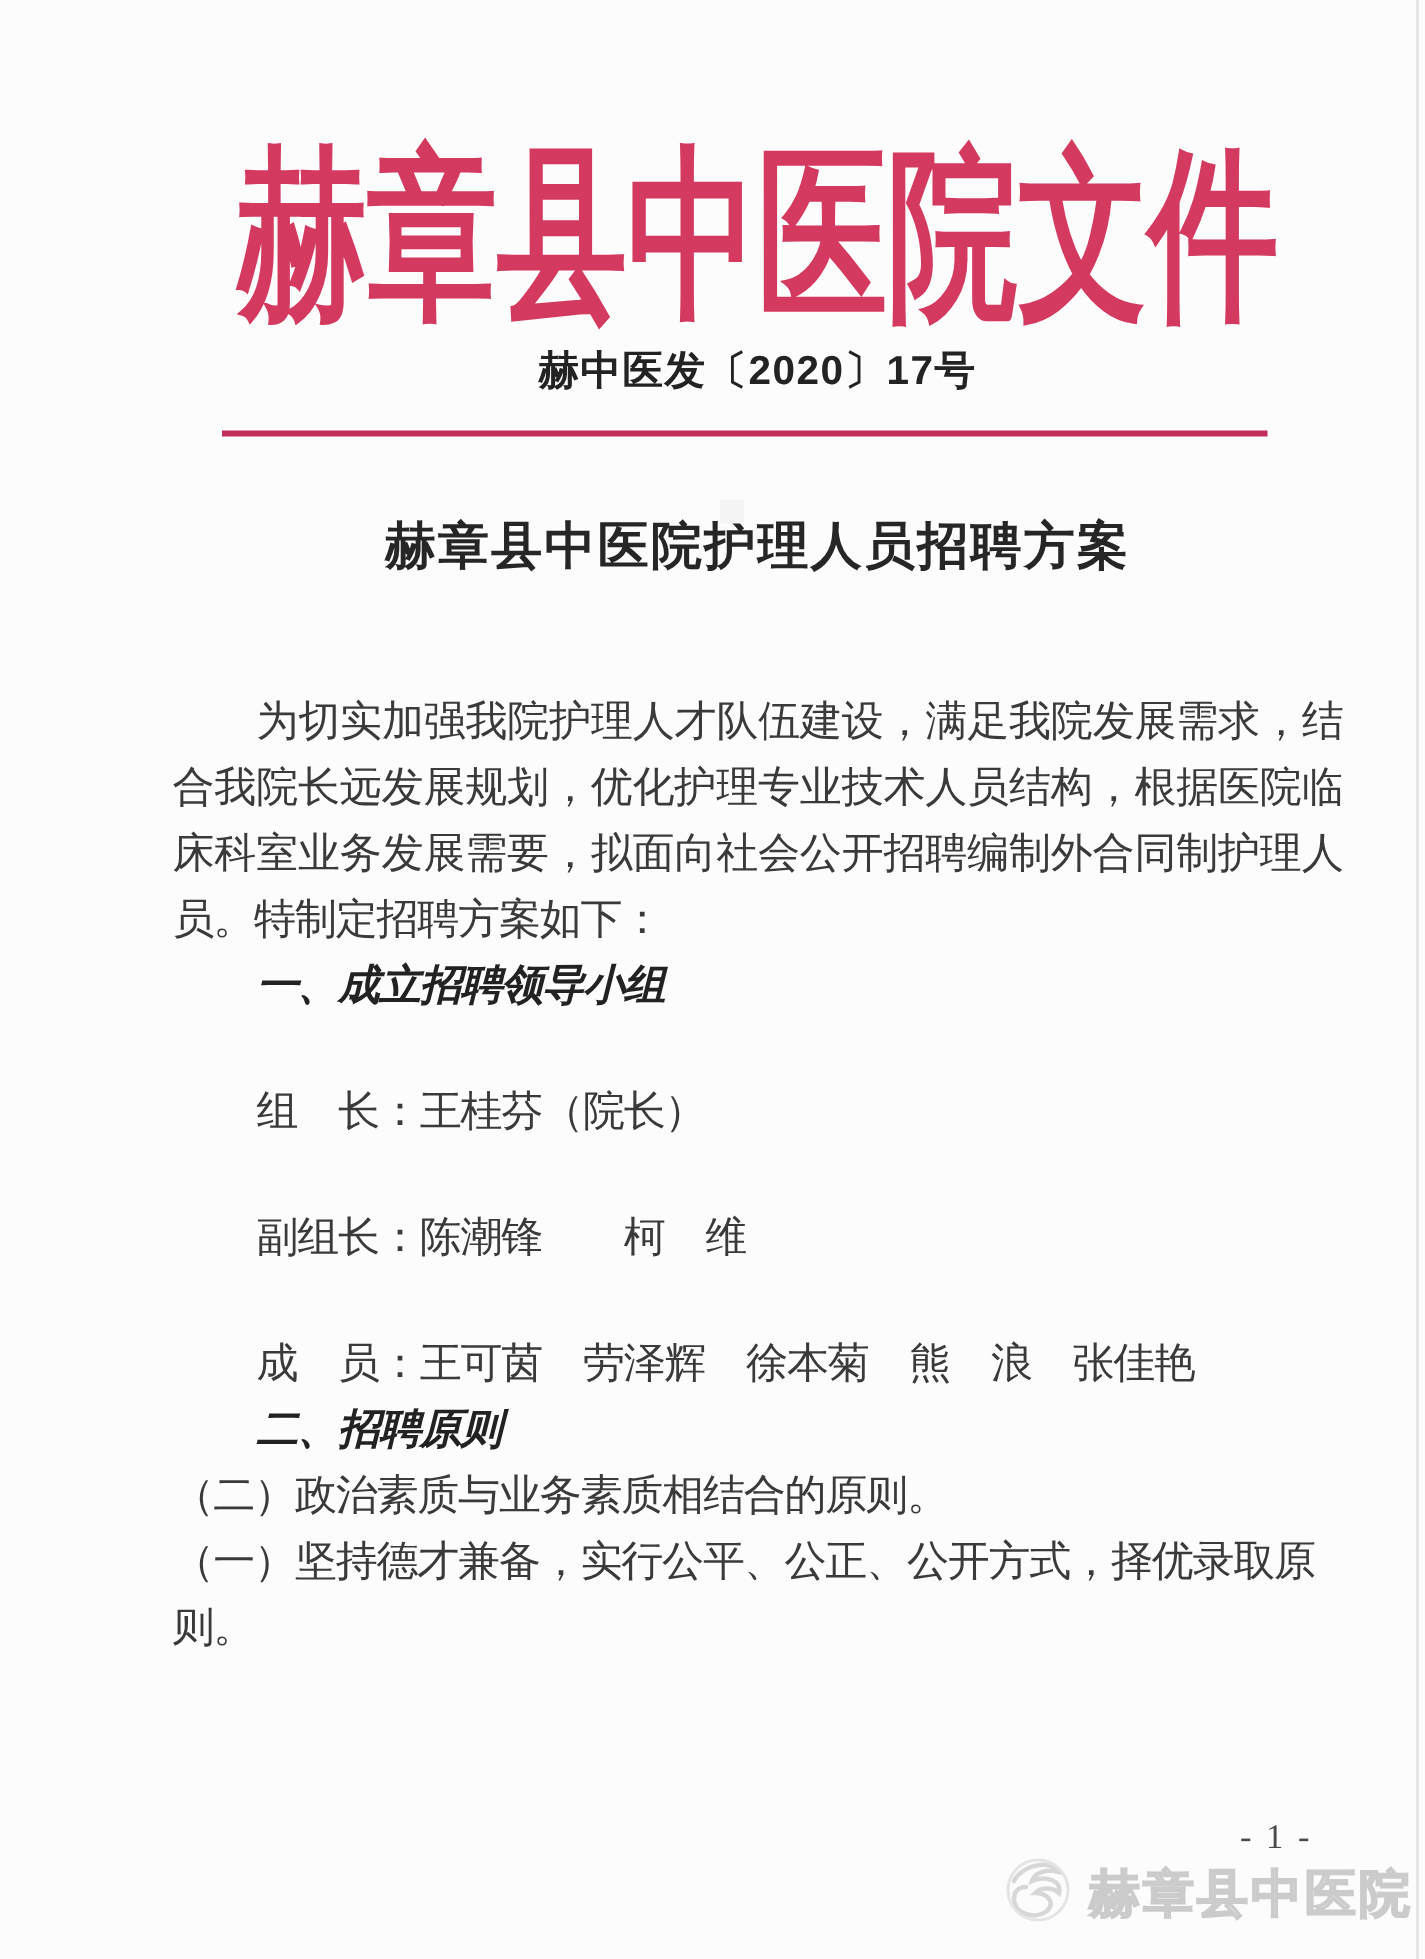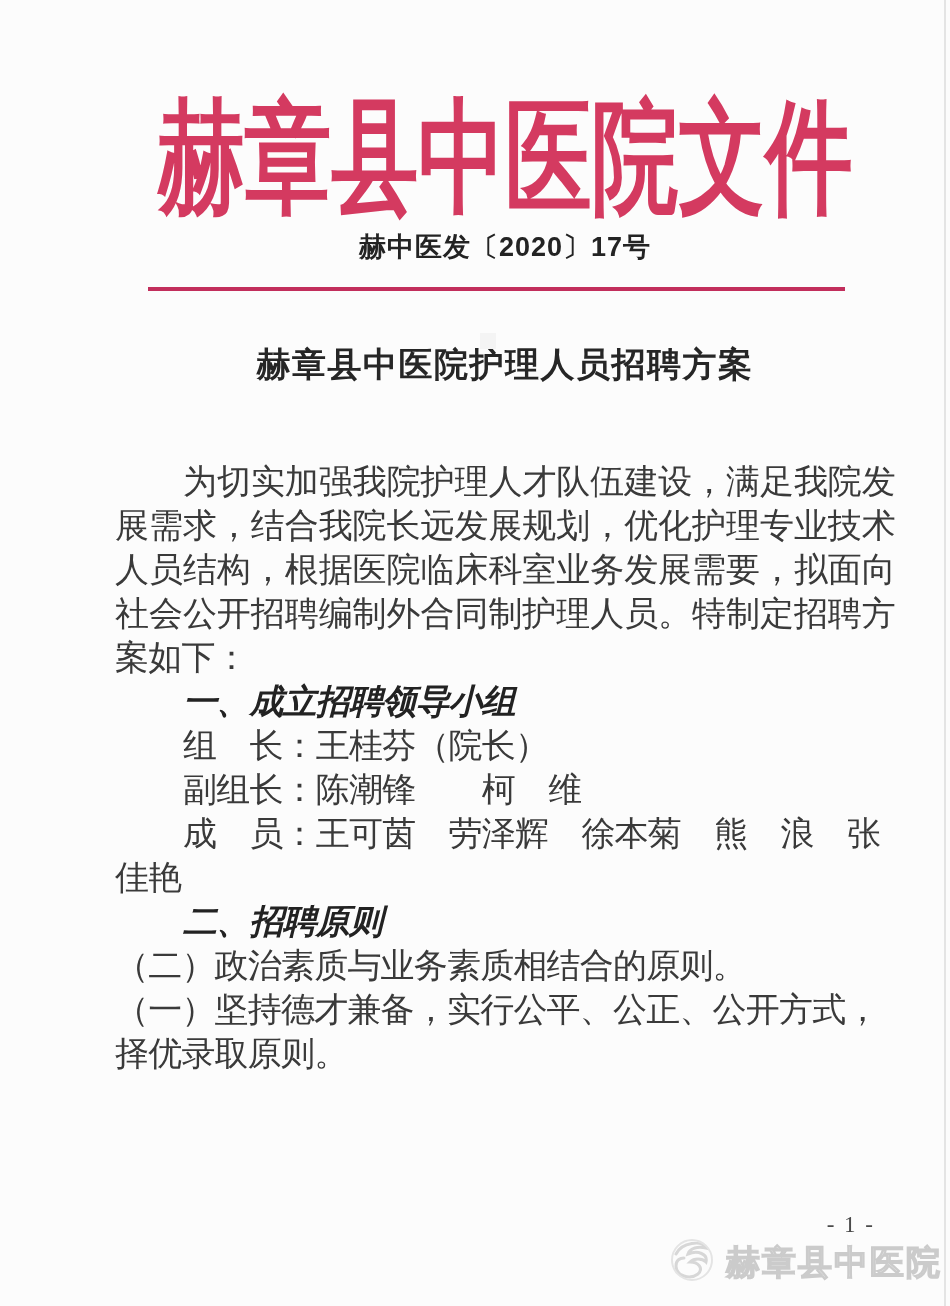--- a/index.html
+++ b/index.html
@@ -53,28 +53,28 @@
     margin: 52px 0 1px 0;
     text-align: center;
     font-size: 34px;
     line-height: 42px;
     font-weight: bold;
     color: #262626;
     letter-spacing: 1.5px;
   }
   .body {
     margin-top: 74px;
-    font-size: 34px;
+    font-size: 28px;
     line-height: 44px;
     letter-spacing: -0.8px;
     color: var(--ink, #3a3a3a);
   }
   .para { margin: 0; }
   .p-first   { text-indent: 2em; text-align: justify; }
-  .p-indent  { text-indent: 2em; }
+  .p-indent  { text-indent: 2em; margin-top: 40px; }
   .p-heading { text-indent: 2em; font-weight: bold; color: var(--heading-ink, #222222); font-style: italic; }
   .p-plain   { text-indent: 0; }
   .page-number {
     position: absolute;
     top: 1212px;
     right: 75px;
     font-size: 23px;
     letter-spacing: 2px;
     color: #4a4a4a;
     font-family: "Liberation Serif", serif;

